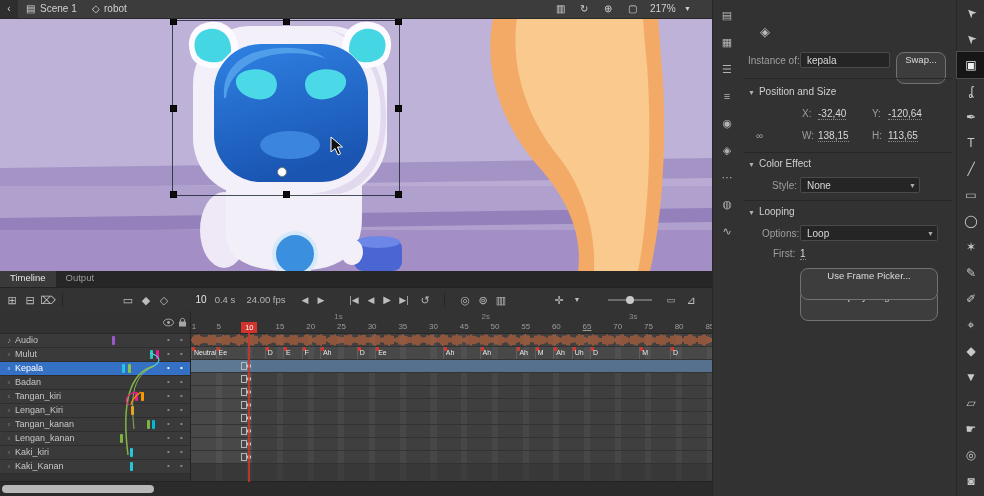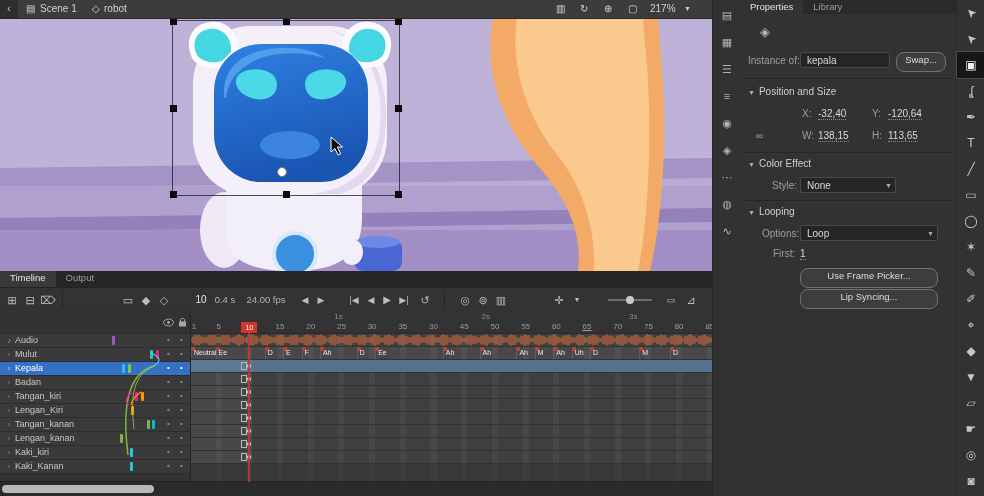--- a/index.html
+++ b/index.html
@@ -20,21 +20,21 @@
   .strip-icon{height:24px;margin-top:3px;display:flex;align-items:center;justify-content:center;font-size:11px;color:#b3b3b3;}
   
   #props{position:absolute;left:740px;top:0;width:216px;height:496px;background:#323232;font-size:10px;}
   #props .abs{position:absolute;}
   .ptabs{position:absolute;left:0;top:0;width:100%;height:14px;background:#2a2a2a;display:flex;}
   .ptab{padding:0 10px;font-size:9.5px;line-height:14px;color:#9c9c9c;}
   .ptab.active{background:#323232;color:#e2e2e2;}
   .dd{position:absolute;height:16px;background:#252525;border:1px solid #4a4a4a;border-radius:2px;font-size:10px;color:#d8d8d8;line-height:15px;padding:0 14px 0 6px;box-sizing:border-box;}
   .dd .caret{position:absolute;right:3px;top:0;font-size:7px;color:#aaa;line-height:15px;}
   .fld{position:absolute;height:16px;background:#252525;border:1px solid #4a4a4a;border-radius:2px;font-size:10px;color:#d8d8d8;line-height:15px;padding:0 6px;box-sizing:border-box;}
-  .pbtn{position:absolute;height:20px;border:1px solid #727272;border-radius:8px;background:#3d3d3d;color:#dcdcdc;font-size:9.5px;line-height:14px;text-align:center;box-sizing:border-box;}
+  .pbtn{position:absolute;height:32px;border:1px solid #727272;border-radius:8px;background:#3d3d3d;color:#dcdcdc;font-size:9.5px;line-height:14px;text-align:center;box-sizing:border-box;}
   .plabel{color:#9e9e9e;}
   .hot{color:#d8d8d8;border-bottom:1px dotted #8a8a8a;}
   .sec{font-size:10px;color:#cfcfcf;}
   .sec .tri{font-size:7px;color:#b0b0b0;margin-right:4px;}
   .phr{position:absolute;left:4px;right:4px;height:1px;background:#272727;}
   
   #tools{position:absolute;left:956px;top:0;width:28px;height:496px;background:#323232;border-left:1px solid #272727;}
   .tool{height:26px;display:flex;align-items:center;justify-content:center;font-size:12px;color:#c8c8c8;}
   .tool.sel{background:#161616;outline:1px solid #4d4d4d;color:#f0f0f0;}
   .tool:nth-child(1) span,.tool:nth-child(2) span{display:inline-block;transform:rotate(-135deg);}
@@ -168,24 +168,20 @@
       <div class="strip-icon">☰</div>
       <div class="strip-icon">≡</div>
       <div class="strip-icon">◉</div>
       <div class="strip-icon">◈</div>
       <div class="strip-icon">⋯</div>
       <div class="strip-icon">◍</div>
       <div class="strip-icon">∿</div>
     </div>
 
   <div id="props">
-    <div class="ptabs">
-      <div class="ptab active">Properties</div>
-      <div class="ptab">Library</div>
-    </div>
 
     <div class="abs" style="left:20px;top:24px;font-size:13px;color:#b9b9b9">◈</div>
 
     <div class="abs plabel" style="left:8px;top:55px">Instance of:</div>
     <div class="fld" style="left:60px;top:52px;width:90px">kepala</div>
     <div class="pbtn" style="left:156px;top:52px;width:50px">Swap...</div>
 
     <div class="phr" style="top:78px"></div>
     <div class="abs sec" style="left:8px;top:86px">
       <span class="tri">▼</span><span>Position and Size</span>
@@ -200,21 +196,21 @@
     <div class="abs plabel" style="left:62px;top:130px">W:</div>
     <div class="abs hot" style="left:78px;top:130px">138,15</div>
     <div class="abs plabel" style="left:132px;top:130px">H:</div>
     <div class="abs hot" style="left:148px;top:130px">113,65</div>
 
     <div class="phr" style="top:152px"></div>
     <div class="abs sec" style="left:8px;top:158px">
       <span class="tri">▼</span><span>Color Effect</span>
     </div>
     <div class="abs plabel" style="left:32px;top:180px">Style:</div>
-    <div class="dd" style="left:60px;top:177px;width:96px">
+    <div class="dd" style="left:60px;top:177px;width:120px">
       <span>None</span><span class="caret">▼</span>
     </div>
 
     <div class="phr" style="top:200px"></div>
     <div class="abs sec" style="left:8px;top:206px">
       <span class="tri">▼</span><span>Looping</span>
     </div>
     <div class="abs plabel" style="left:22px;top:228px">Options:</div>
     <div class="dd" style="left:60px;top:225px;width:138px">
       <span>Loop</span><span class="caret">▼</span>

